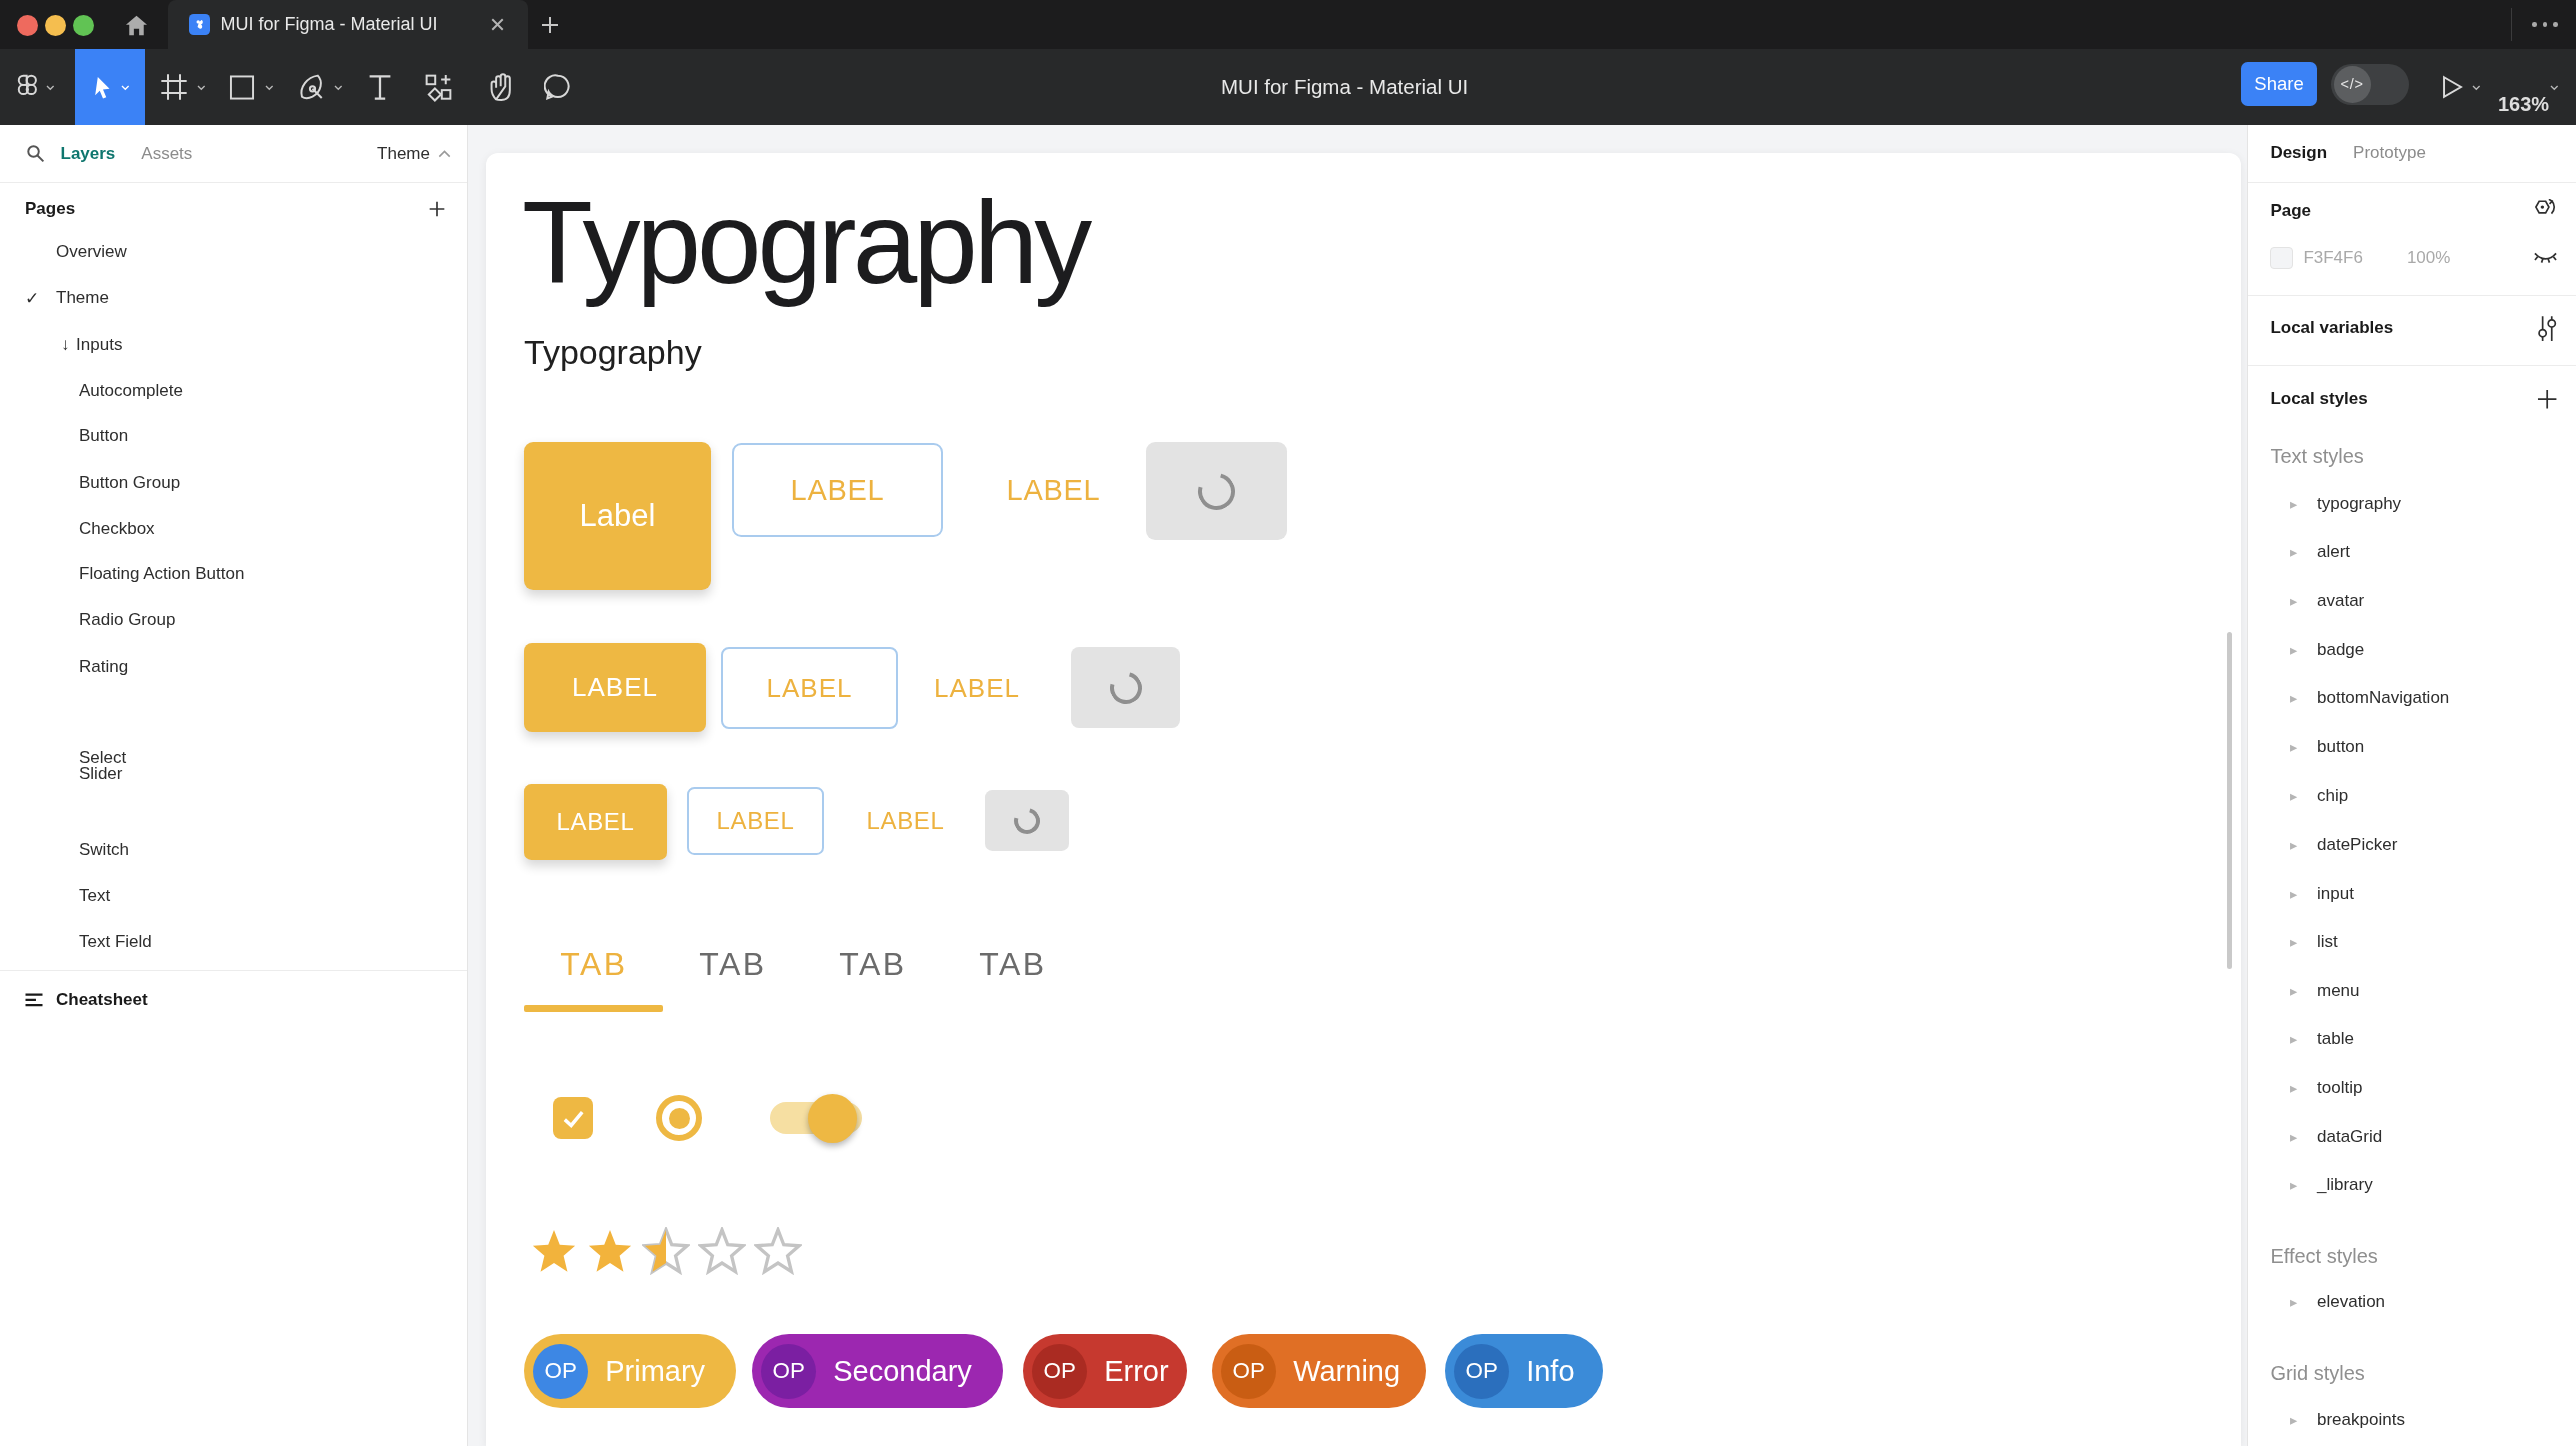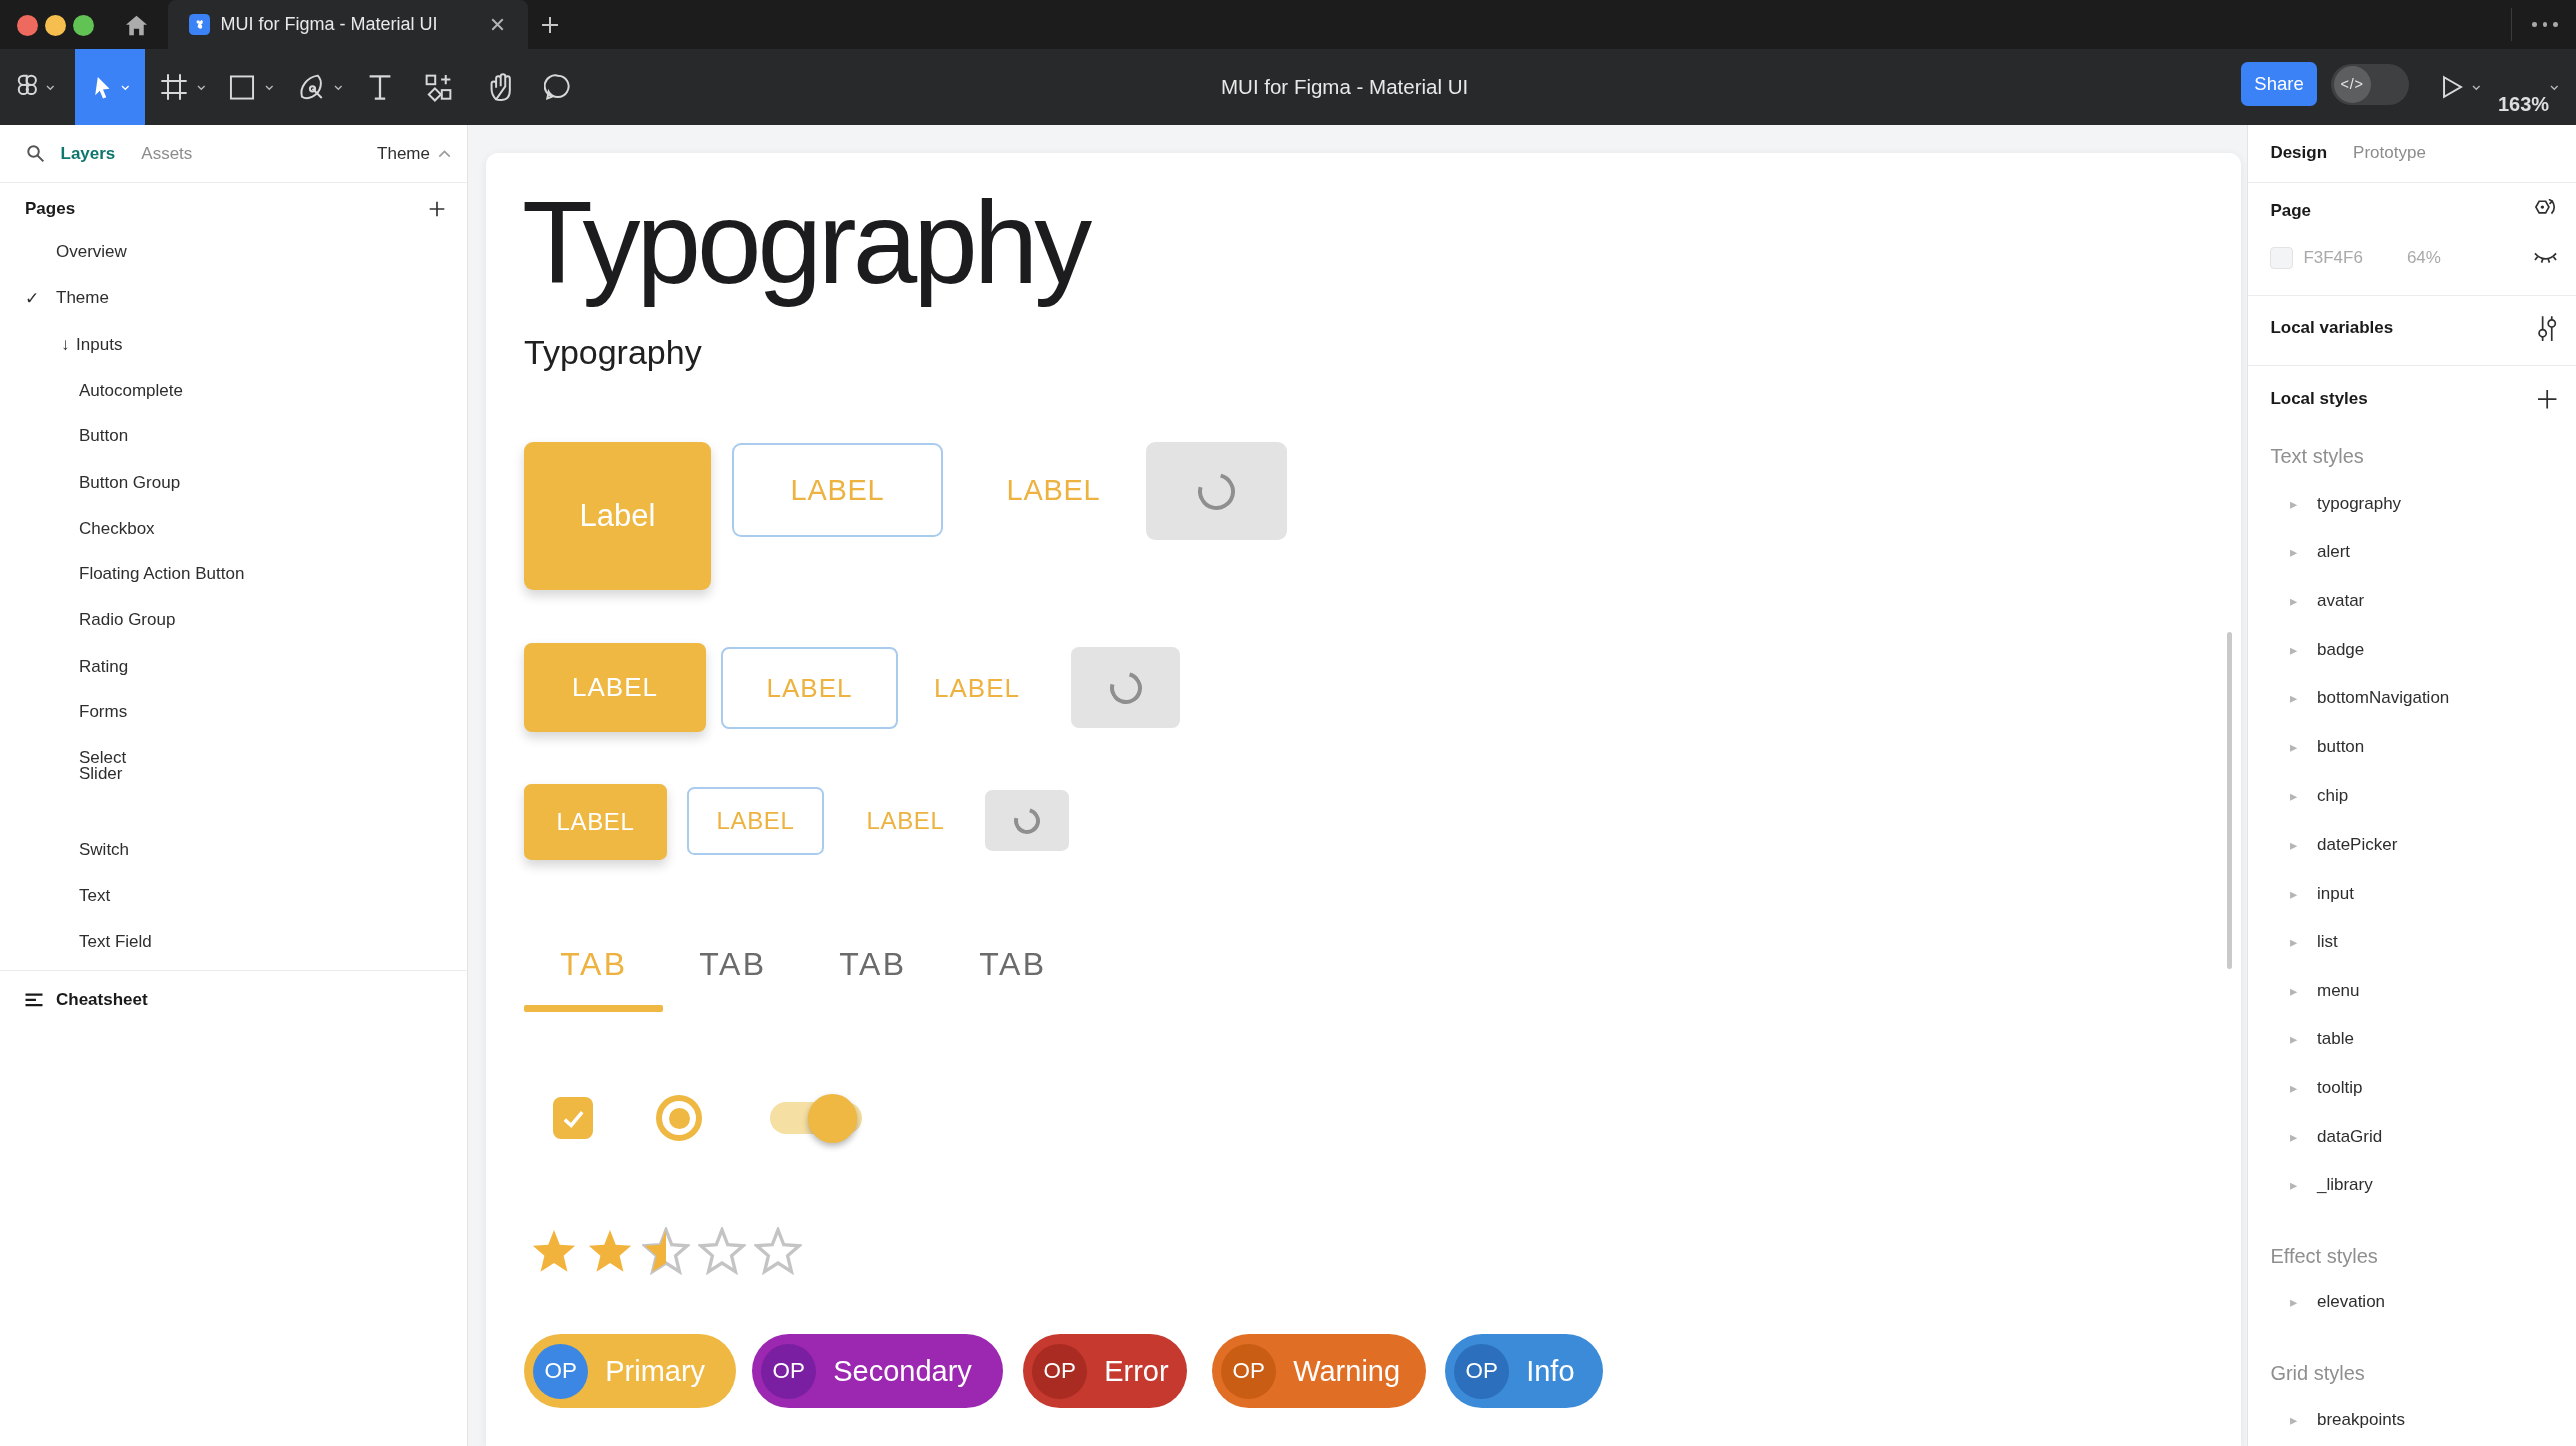--- a/index.html
+++ b/index.html
@@ -295,23 +295,20 @@
       </div>
     <div class="row70 lvl2" style="top:426px">
         <span>Floating Action Button</span>
       </div>
     <div class="row70 lvl2" style="top:472px">
         <span>Radio Group</span>
       </div>
     <div class="row70 lvl2" style="top:519px">
         <span>Rating</span>
       </div>
-    <div class="row70 lvl2" style="top:564px">
-        <span>Forms</span>
-      </div>
     <div class="row70 lvl2" style="top:610px">
         <span>Select</span>
       </div>
     <div class="row70 lvl2" style="top:626px">
         <span>Slider</span>
       </div>
     <div class="row70 lvl2" style="top:702px">
         <span>Switch</span>
       </div>
     <div class="row70 lvl2" style="top:748px">
@@ -465,21 +462,21 @@
           <path d="M11 3 L21 3 L26 12 L21 21 L11 21 L6 12 Z"></path>
             <circle cx="16" cy="12" r="2.6" fill="#2F2F2F" stroke="none"></circle>
             <path d="M30 2 a14 14 0 0 1 0 20"></path>
             <path d="M26 0 l5 3 -4 4"></path>
         </svg>
       </span>
     </div>
     <div class="rp-row" style="top:110px">
       <span id="swatch" style="margin-left:22.4px"></span>
       <span class="rp-label" style="margin-left:10.6px;color:#A9A9A9">F3F4F6</span>
-      <span class="rp-label" style="margin-left:44px;color:#A9A9A9">64%</span>
+      <span class="rp-label" style="margin-left:44px;color:#A9A9A9">100%</span>
       <span class="rp-right-icon">
         <svg width="25" height="16" viewBox="0 0 38 24" fill="none" stroke="#2F2F2F" stroke-width="2.6">
           <path d="M3 5 C12 16 26 16 35 5"></path>
             <path d="M7 10 L3 15"></path>
             <path d="M15 13 L13 19"></path>
             <path d="M23 13 L25 19"></path>
             <path d="M31 10 L35 15"></path>
         </svg>
       </span>
     </div>

